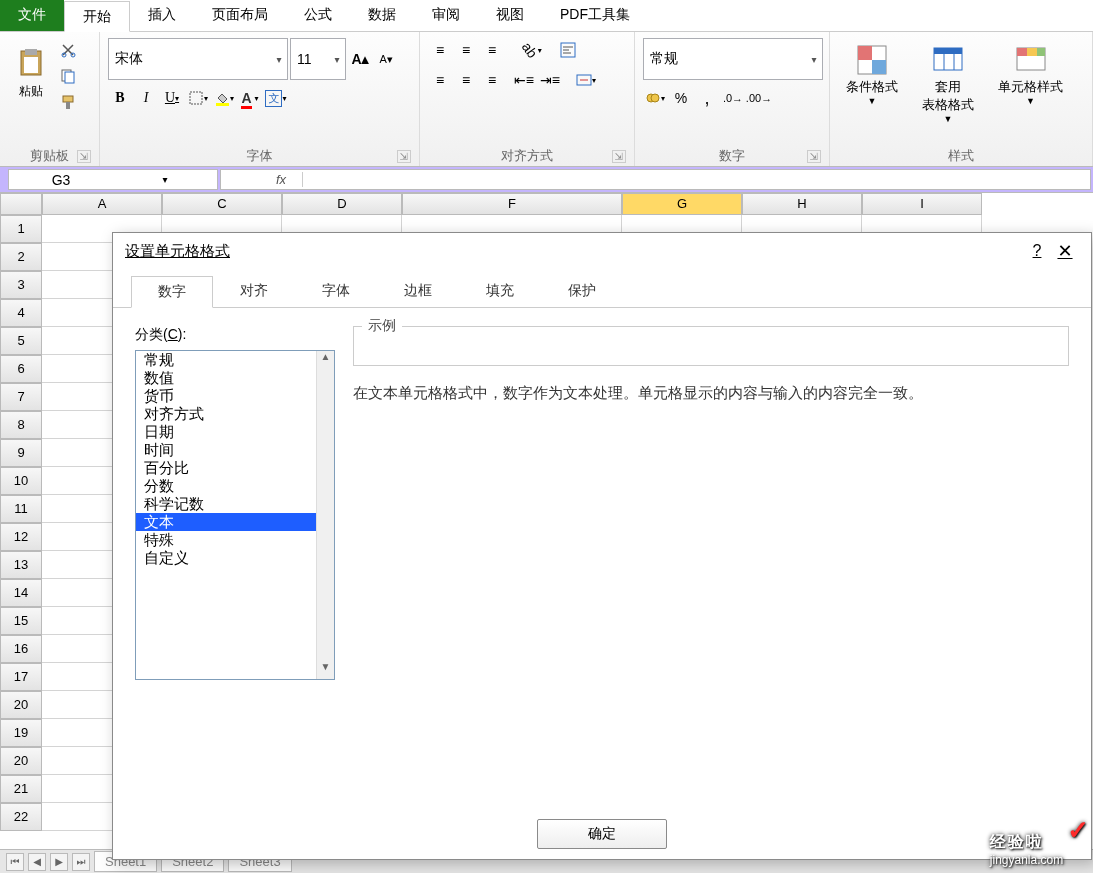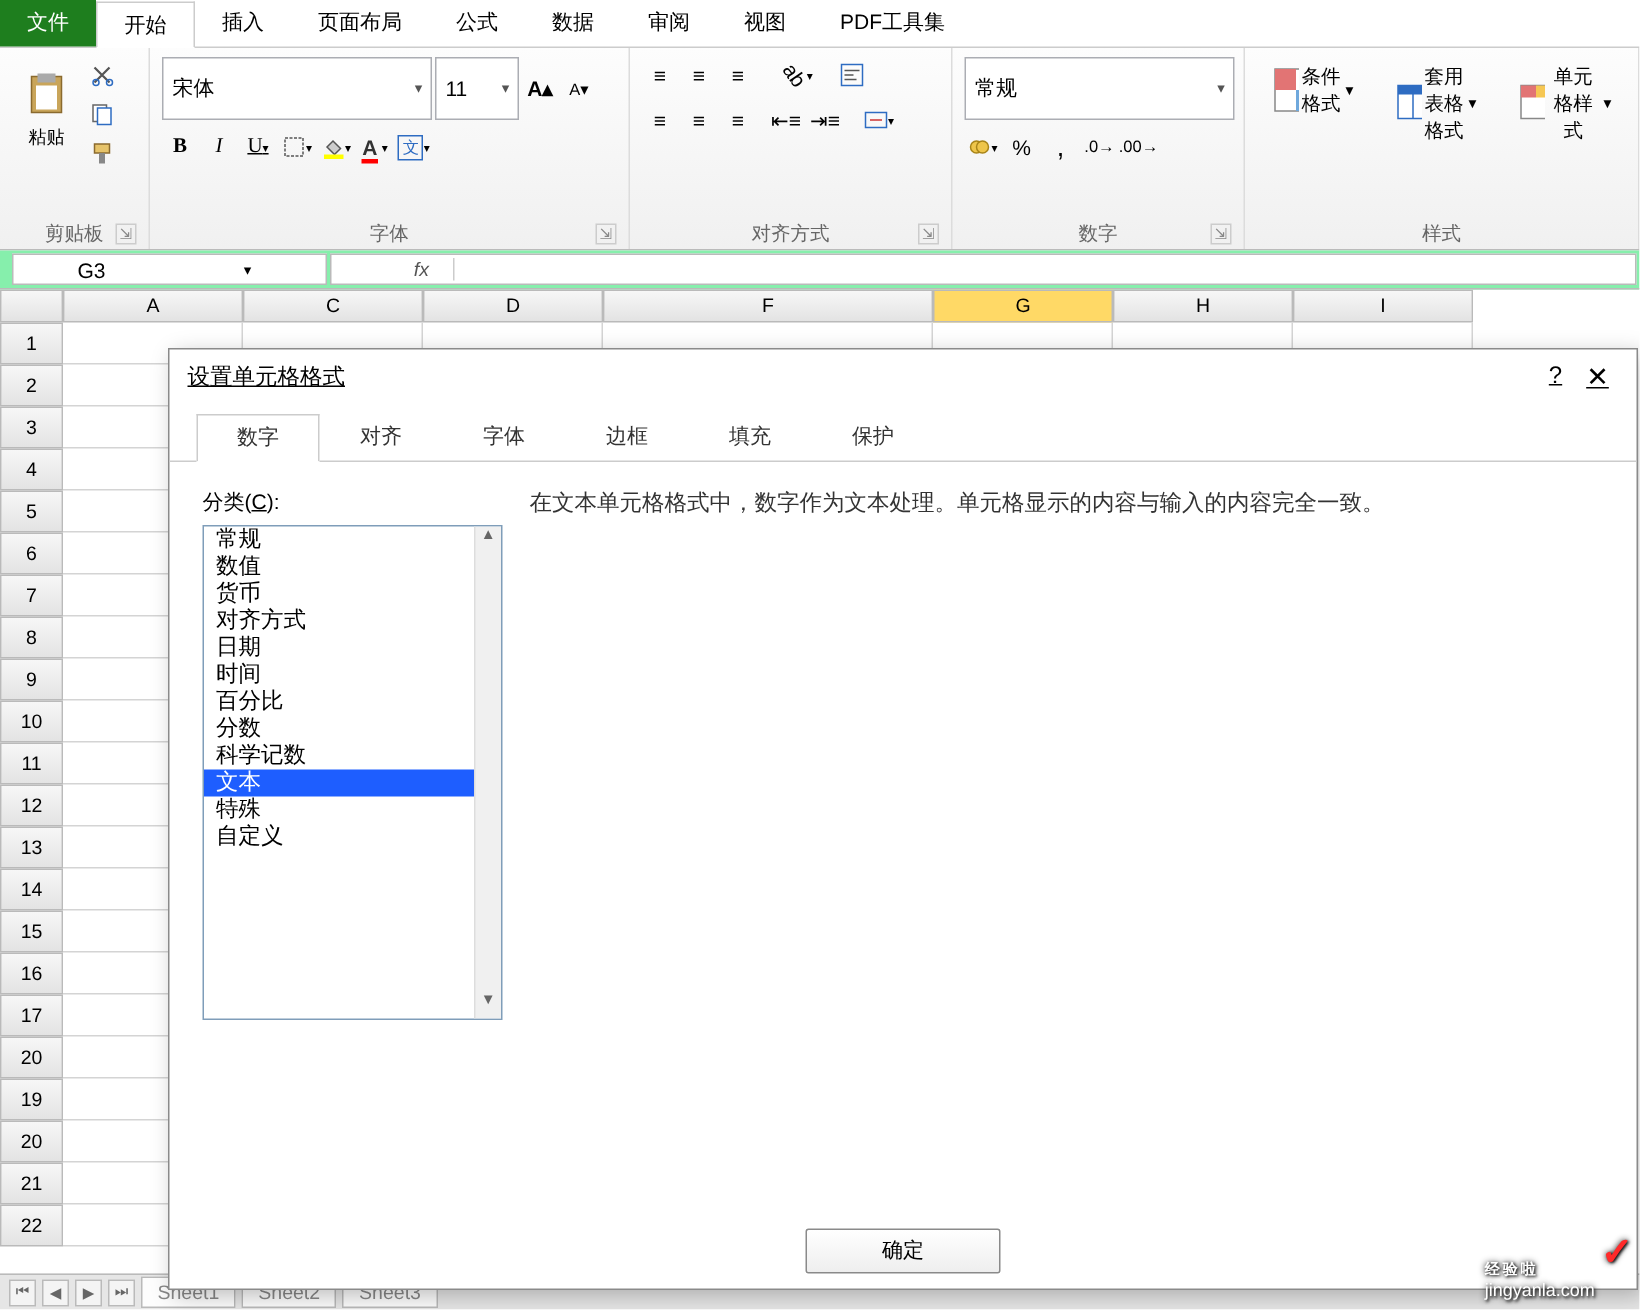--- a/index.html
+++ b/index.html
@@ -22,25 +22,25 @@
 .btn-lg { width: 46px; height: 70px; display:flex; flex-direction:column; align-items:center; justify-content:center; gap:4px; font-size:12px; cursor:pointer; }
 .btn-lg svg { width:32px; height:32px; }
 .btn-sm { width:24px; height:24px; display:flex; align-items:center; justify-content:center; cursor:pointer; font-size:14px;}
 .btn-sm svg { width:16px; height:16px; }
 .row { display:flex; gap:2px; align-items:center;}
 
 .combo { display:flex; border:1px solid #abadb3; background:#fff; height:42px; align-items:center; }
 .combo-txt { flex:1; padding:0 6px; font-size:14px; }
 .combo-dd { width:16px; text-align:center; font-size:10px; color:#555; cursor:pointer;}
 
-.bigitem { display:flex; flex-direction:row; align-items:center; padding:4px 8px; gap:0; font-size:13px; cursor:pointer; text-align:center;}
+.bigitem { display:flex; flex-direction:column; align-items:center; padding:4px 8px; gap:0; font-size:13px; cursor:pointer; text-align:center;}
 .bigitem svg { width:36px; height:36px; }
 
 
-.fbar { display:flex; height:26px; border-bottom:1px solid #bababa; background:#86efac;}
+.fbar { display:flex; height:26px; border-bottom:1px solid #bababa; background:#c4b5fd;}
 .namebox { width:210px; display:flex; align-items:center; background:#fff; border:1px solid #bababa; margin:2px 2px 2px 8px; }
 .namebox span { flex:1; padding:0 8px; text-align:center; font-size:14px;}
 .namebox .dd { width:18px; text-align:center; font-size:10px;}
 .fxwrap { display:flex; align-items:center; flex:1; background:#fff; border:1px solid #bababa; margin:2px 2px 2px 0;}
 .fxwrap .fx { width:82px; text-align:right; padding-right:16px; font-style:italic; font-size:13px; color:#555; border-right:1px solid #ccc;}
 .fxwrap .fx-in { flex:1; }
 
 
 .grid-wrap { position:relative; height: calc(873px - 32px - 135px - 26px - 24px); overflow:hidden;}
 .colhdrs { display:flex; height:22px; }
@@ -77,21 +77,21 @@
 .catlist .scrollbar { position:absolute; right:0; top:0; bottom:0; width:18px; background:#f0f0f0; border-left:1px solid #ddd; display:flex; flex-direction:column; justify-content:space-between;}
 .catlist .sbtn { height:18px; text-align:center; font-size:10px; color:#666;}
 .right-pane { flex:1; display:flex; flex-direction:column; gap:18px;}
 .fieldset { border:1px solid #ccc; padding:10px 12px 16px 12px; position:relative; height:40px;}
 .fieldset .legend { position:absolute; top:-10px; left:8px; background:#fff; padding:0 6px; font-size:14px; color:#444;}
 .desc { font-size:15px; color:#333; font-family: SimSun, serif;}
 .dlg-foot { height:50px; display:flex; align-items:center; justify-content:center; padding:0 16px; gap:10px;}
 .dlg-btn { width:130px; height:30px; border:1px solid #8a8a8a; background:linear-gradient(#fff,#eee); border-radius:2px; font-size:14px; cursor:pointer;}
 
 .watermark { position:absolute; right:4px; bottom:6px; font-size:14px; color:#fff; text-shadow: 0 0 4px rgba(0,0,0,.9), 1px 1px 2px rgba(0,0,0,.9); display:flex; align-items:center; gap:4px;}
-.watermark .top { font-size:10px; font-weight:bold; letter-spacing:2px;margin-top:38px;}
+.watermark .top { font-size:16px; font-weight:bold; letter-spacing:2px;margin-top:38px;}
 .watermark .check { color:#ff2a2a; font-size:26px; font-weight:bold;}
 </style>
 </head>
 <body>
 
 <div class="tabs">
   <div class="tab tab-file">文件</div>
   <div class="tab tab-active">开始</div>
   <div class="tab">插入</div>
   <div class="tab">页面布局</div>
@@ -547,20 +547,23 @@
           <div class="item sel">文本</div>
           <div class="item">特殊</div>
           <div class="item">自定义</div>
           <div class="scrollbar">
           <div class="sbtn">▲</div>
           <div class="sbtn">▼</div>
         </div>
       </div>
     </div>
     <div class="right-pane">
+      <div class="fieldset">
+        <span class="legend">示例</span>
+      </div>
       <div class="desc">在文本单元格格式中，数字作为文本处理。单元格显示的内容与输入的内容完全一致。</div>
     </div>
   </div>
   <div class="dlg-foot">
     <button class="dlg-btn">确定</button>
   </div>
 </div>
 
 <div class="watermark">
   <div>

